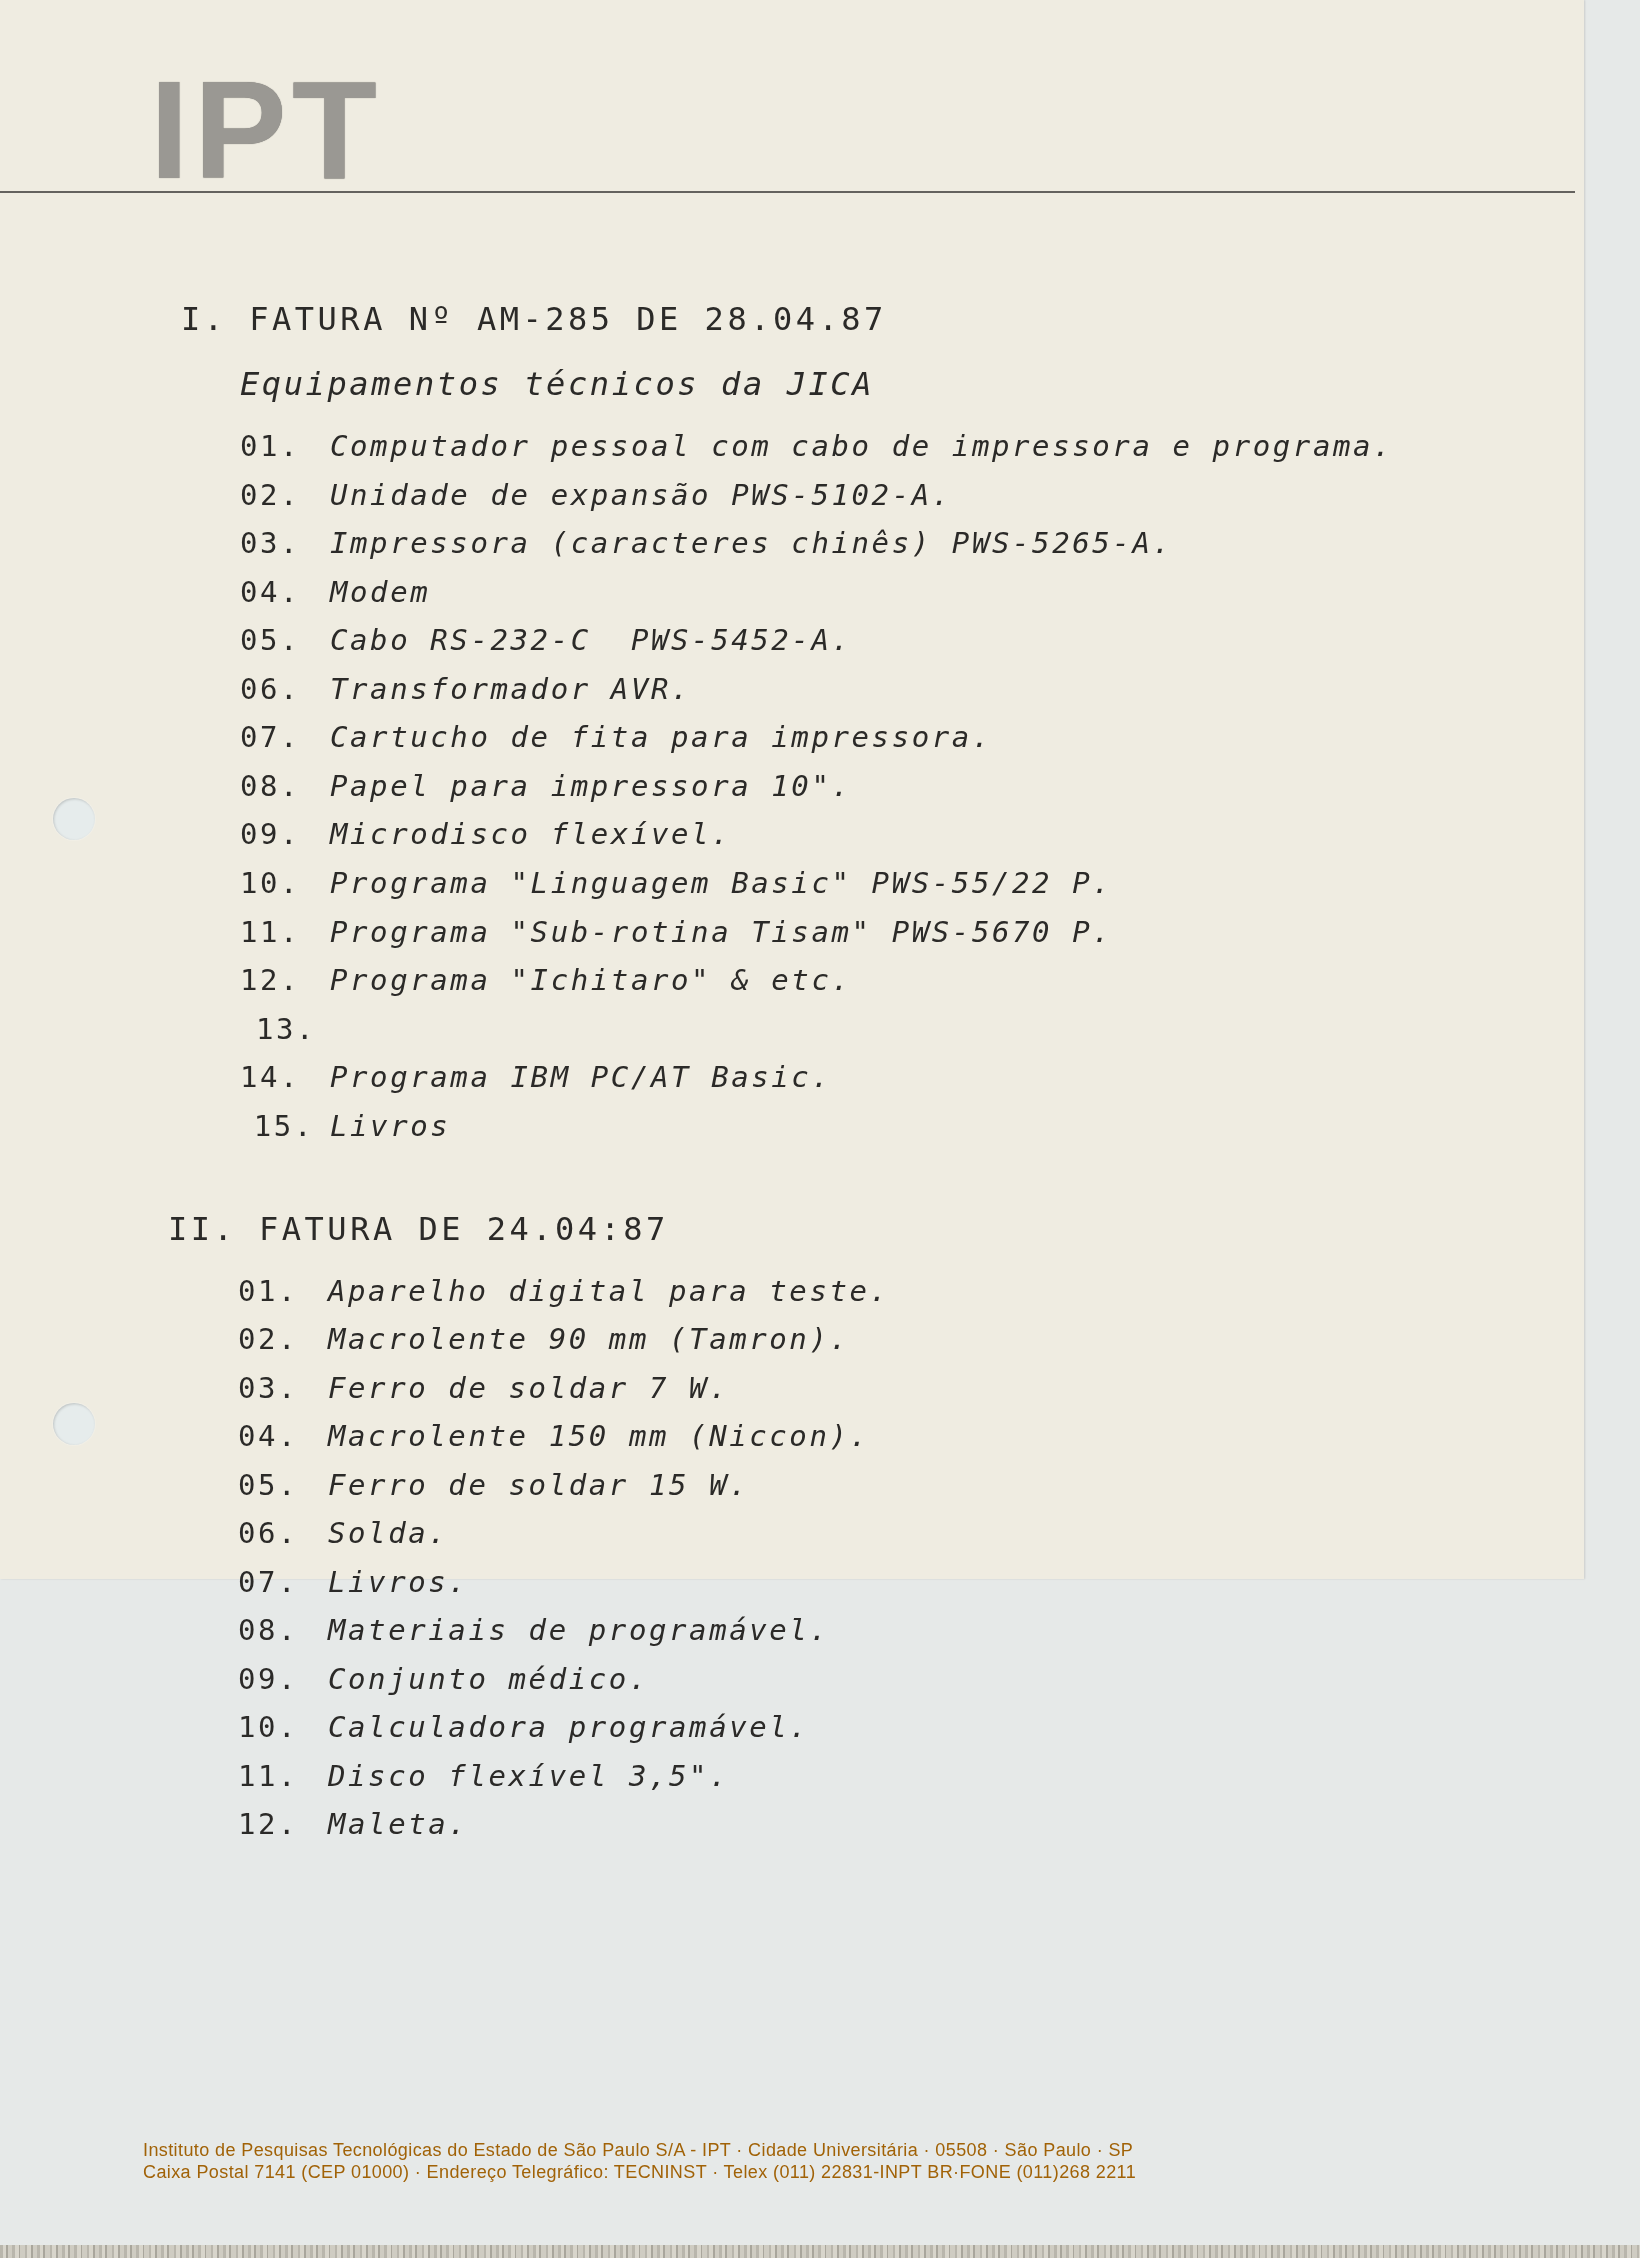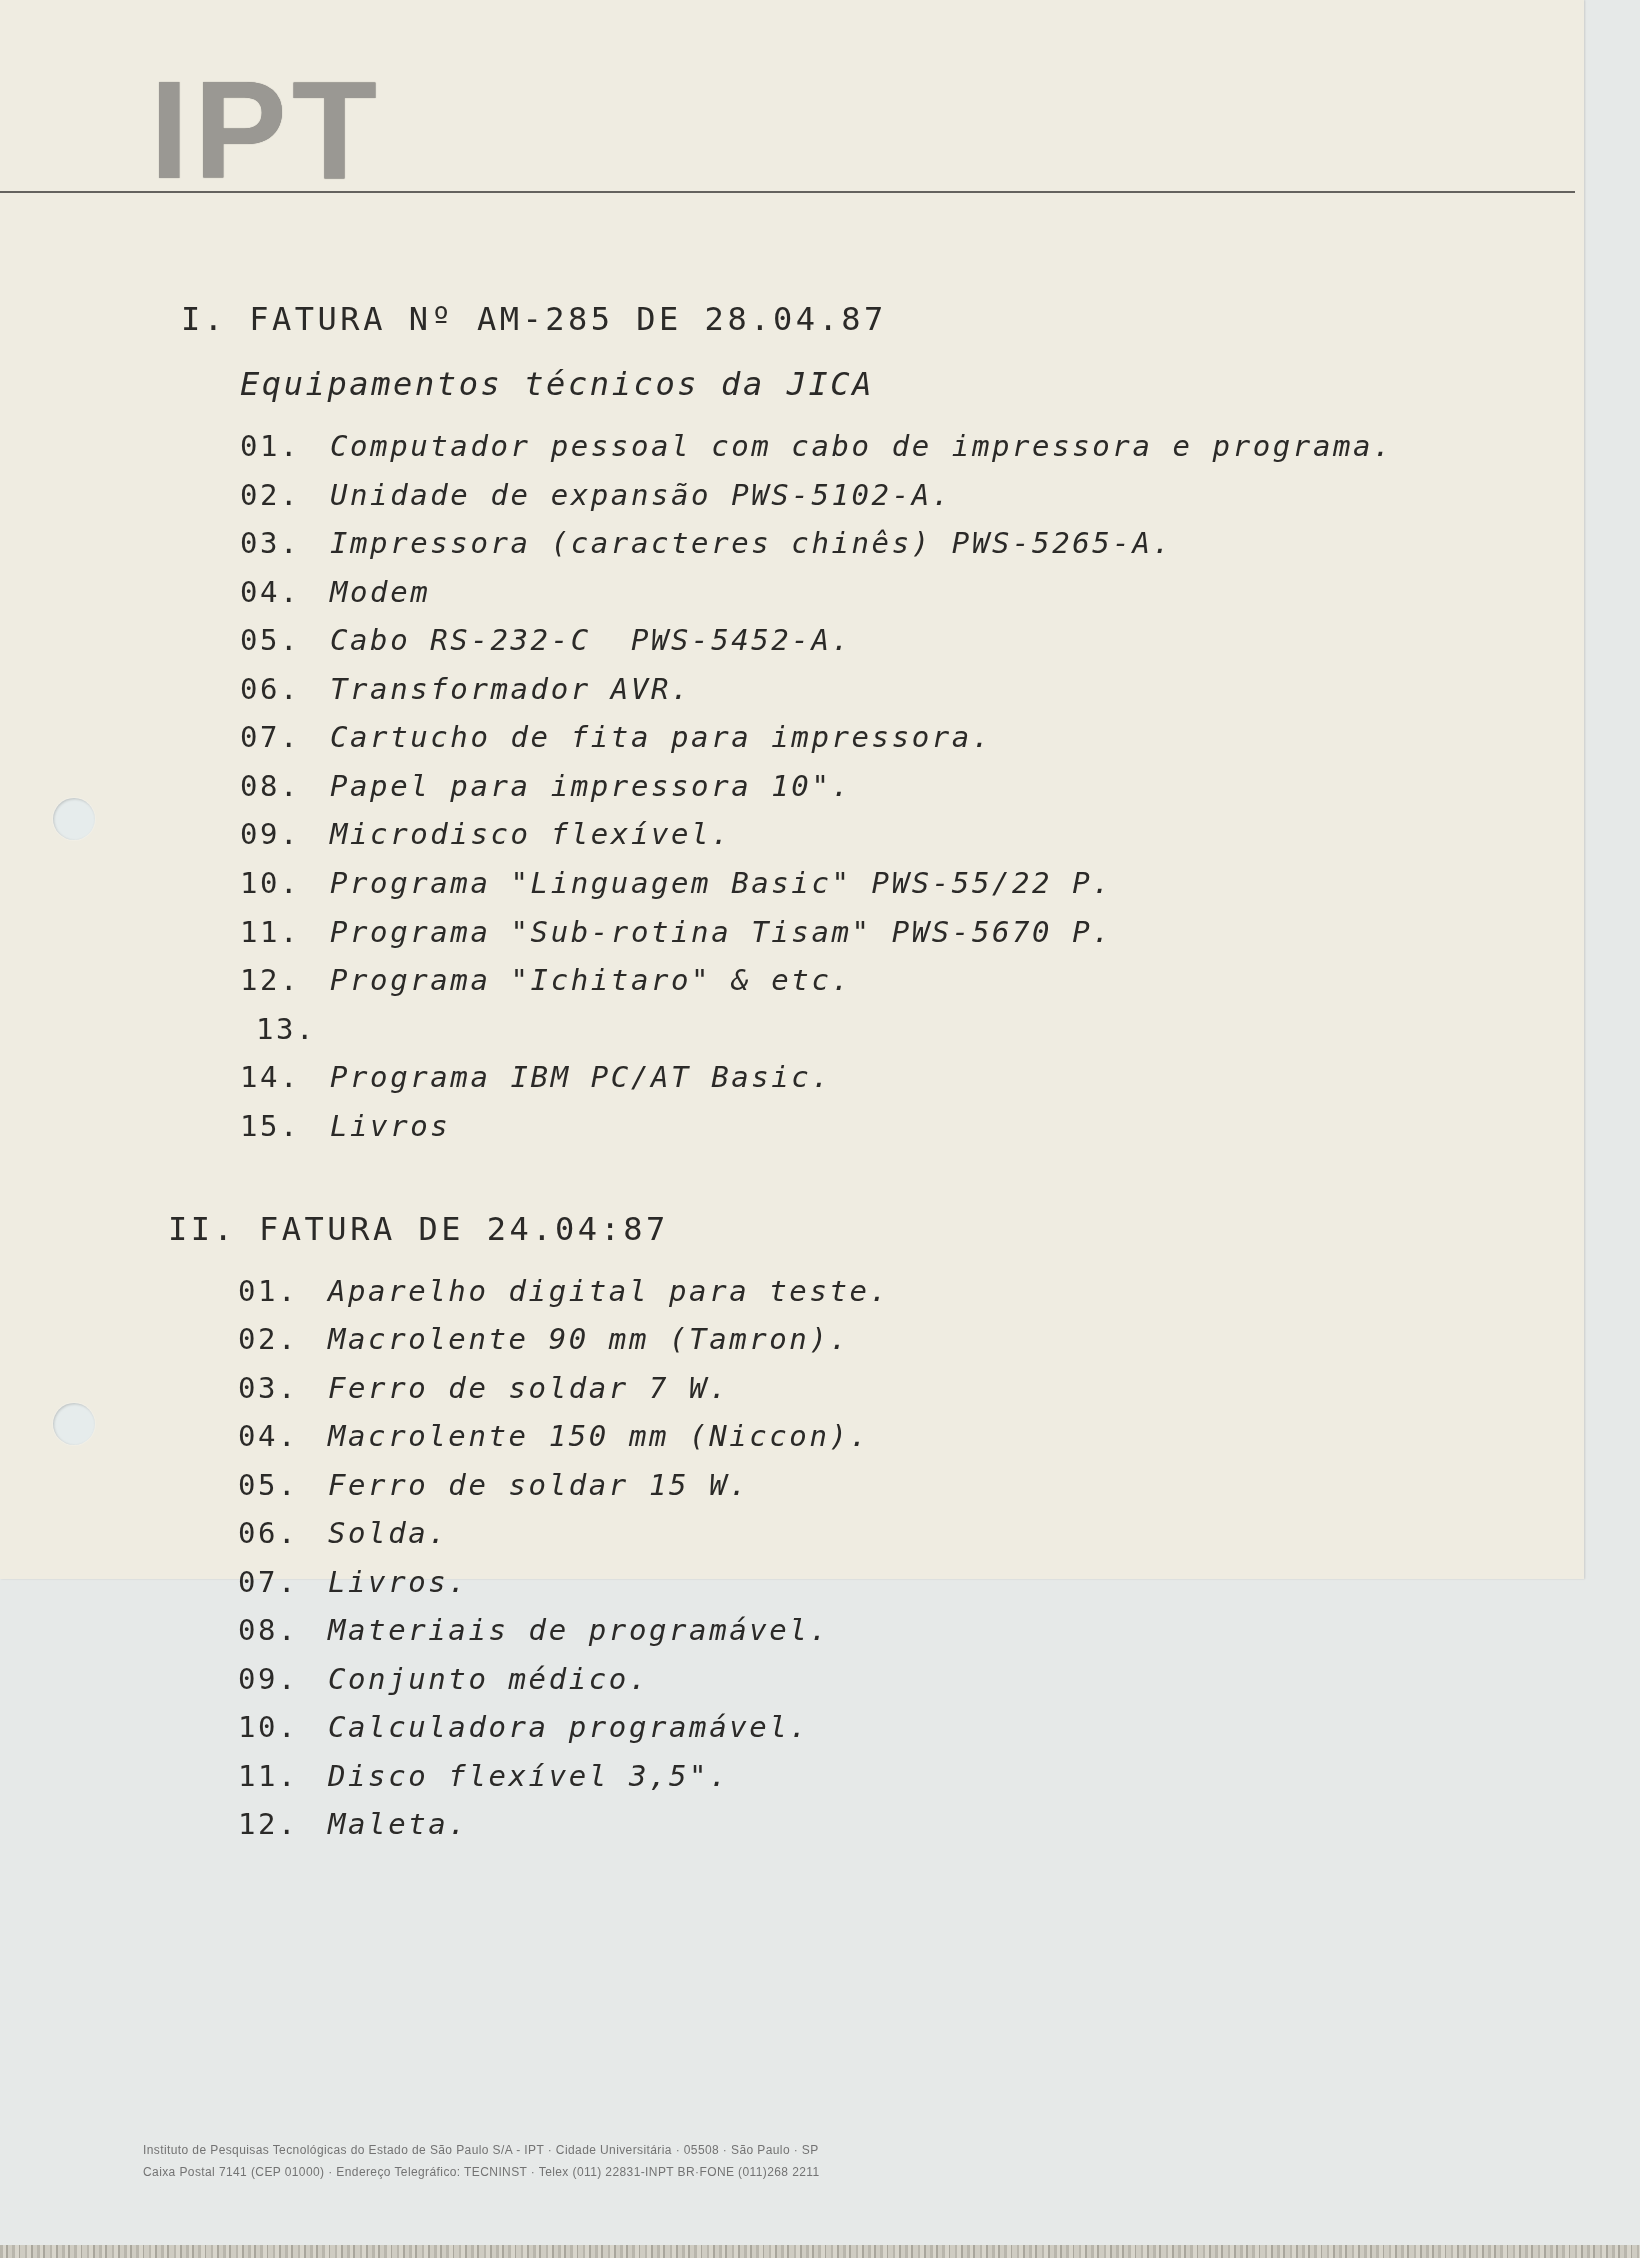--- a/index.html
+++ b/index.html
@@ -88,23 +88,23 @@
       line-height: 1;
     }
     .item .num { width: 74px; display: inline-block; }
     .item .text { font-style: italic; }
 
     .footer {
       position: absolute;
       left: 143px;
       top: 2139px;
       font-family: "Liberation Sans", sans-serif;
-      font-size: 12px;
+      font-size: 18px;
       line-height: 22px;
-      color: #737373;
+      color: #a16207;
       white-space: pre;
       letter-spacing: 0.4px;
     }
   </style>
 </head>
 <body>
 
 <div class="paper">
   <div class="hole hole-1"></div>
   <div class="hole hole-2"></div>
@@ -150,21 +150,21 @@
   </div>
   <div class="item" style="left:240px; top:966px;">
     <span class="num">12.</span><span class="text">Programa "Ichitaro" &amp; etc.</span>
   </div>
   <div class="item" style="left:256px; top:1015px;">
     <span class="num">13.</span>
   </div>
   <div class="item" style="left:240px; top:1063px;">
     <span class="num">14.</span><span class="text">Programa IBM PC/AT Basic.</span>
   </div>
-  <div class="item" style="left:240px; top:1112px;">
+  <div class="item" style="left:240px; top:1112px;text-align:right;">
     <span class="num">15.</span><span class="text">Livros</span>
   </div>
 
   <div class="doc-text section-title" style="left:168px; top:1213px;">II. FATURA DE 24.04:87</div>
 
   <div class="item" style="left:238px; top:1277px;">
     <span class="num">01.</span><span class="text">Aparelho digital para teste.</span>
   </div>
   <div class="item" style="left:238px; top:1325px;">
     <span class="num">02.</span><span class="text">Macrolente 90 mm (Tamron).</span>

